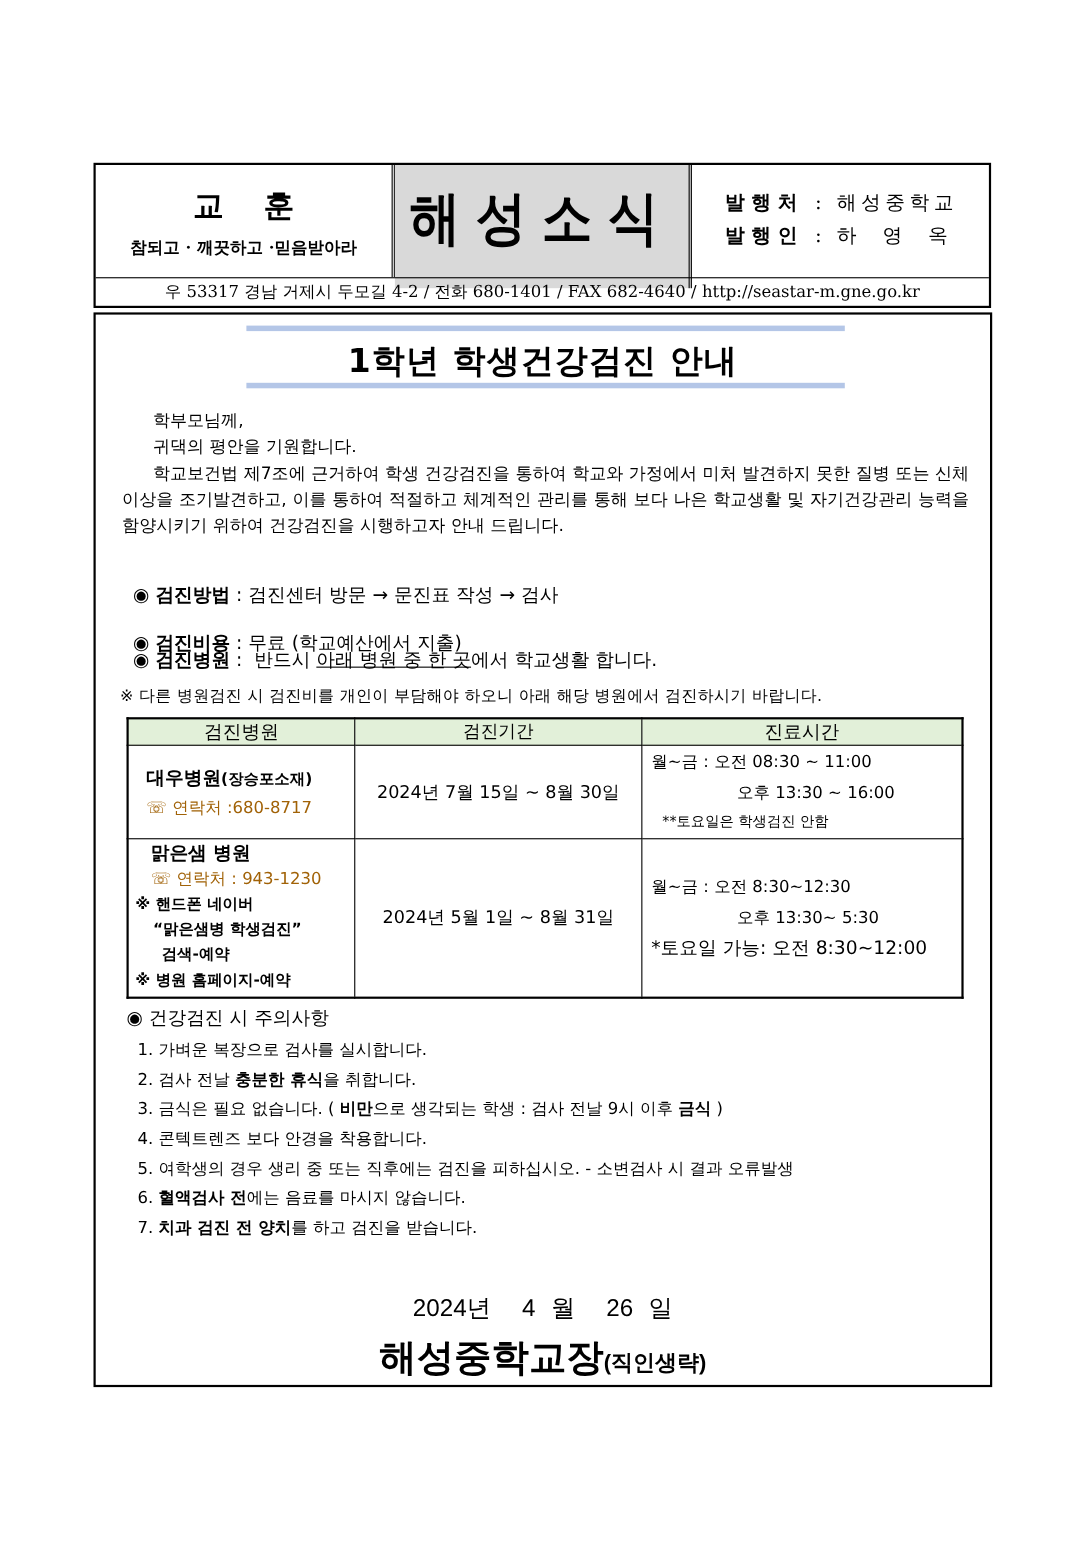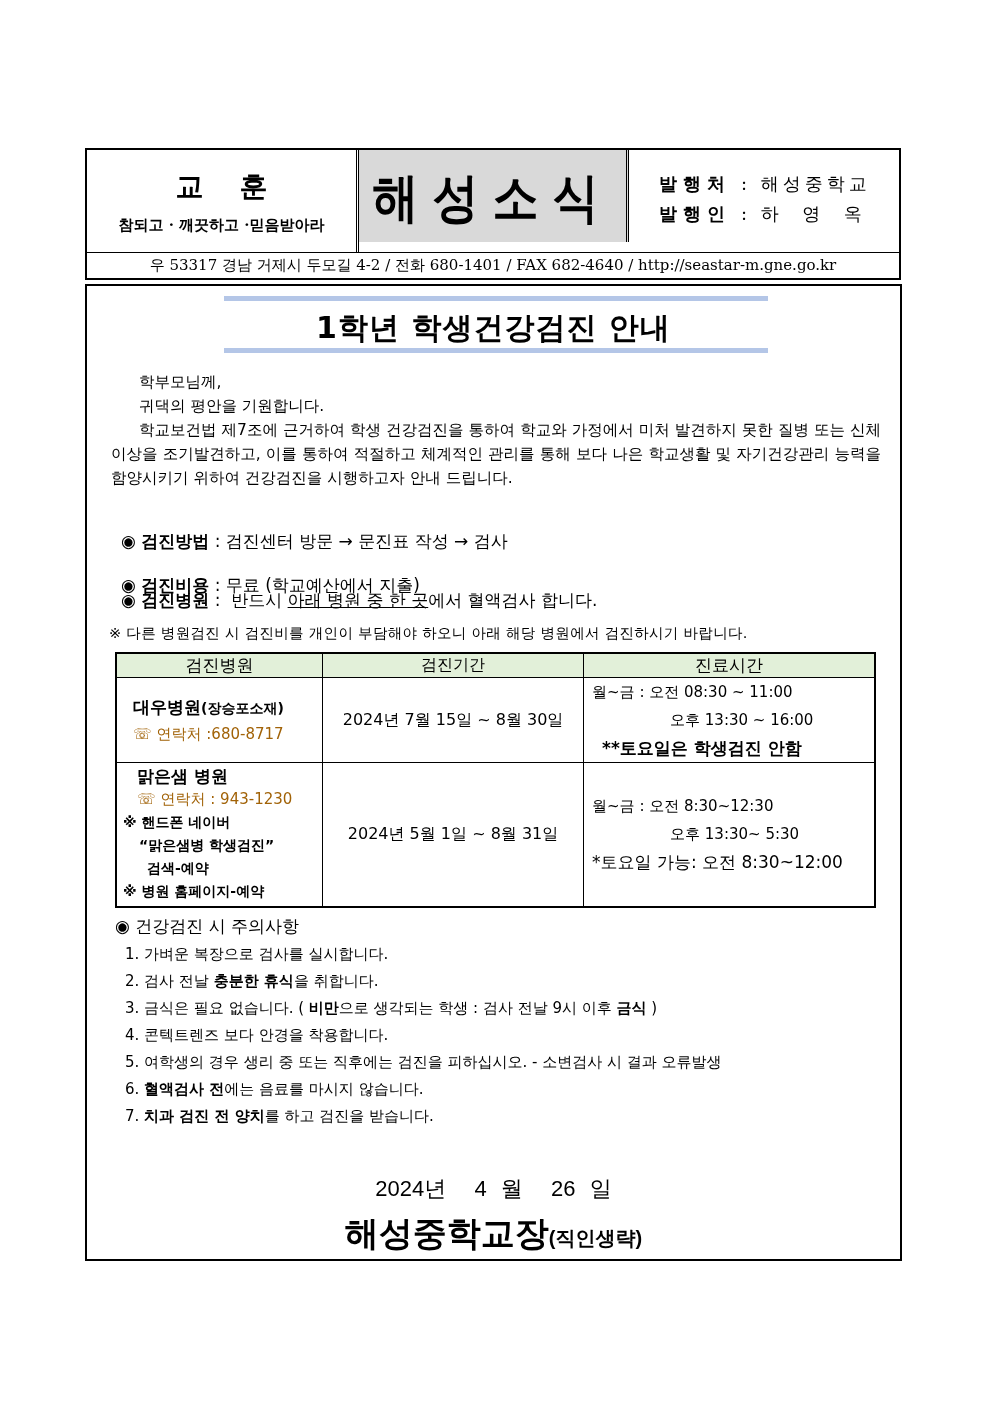--- a/index.html
+++ b/index.html
@@ -4,21 +4,21 @@
 <style>
   html, body { margin:0; padding:0; background:#fff; }
   body { width:992px; height:1403px; position:relative; font-family:"DejaVu Sans", sans-serif; color:#000; }
   .abs { position:absolute; }
 
   
   #header { left:85px; top:148px; width:816px; height:132px; border:2px solid #000; box-sizing:border-box; }
   #motto { left:0; top:0; width:272px; height:102px; border-right:3px double #000; box-sizing:border-box; text-align:center; }
   #motto .t { font-family:"DejaVu Serif", serif; font-weight:bold; font-size:28px; letter-spacing:36px; margin-top:18px; padding-left:36px; }
   #motto .s { font-family:"DejaVu Serif", serif; font-weight:bold; font-size:15px; margin-top:10px; letter-spacing:0px; }
-  #newsname { left:272px; top:0; width:270px; height:92px; background:#d9d9d9; border-right:3px double #000; box-sizing:border-box; text-align:center; }
+  #newsname { left:272px; top:0; width:270px; height:112px; background:#d9d9d9; border-right:3px double #000; box-sizing:border-box; text-align:center; }
   #newsname span { display:inline-block; font-family:"DejaVu Serif", serif; font-weight:900; font-size:46px; letter-spacing:14px; margin-top:18px; transform:scaleY(1.15); }
   #issuer { left:542px; top:0; width:234px; height:102px; font-family:"DejaVu Serif", serif; font-size:18px; }
   #issuer .row { position:absolute; left:30px; white-space:nowrap; letter-spacing:4px; }
   #issuer .lbl { font-weight:bold; display:inline-block; width:82px; letter-spacing:6px; }
   #addr { left:0; top:102px; width:812px; height:26px; border-top:1px solid #000; box-sizing:border-box; font-family:"DejaVu Serif", serif; font-size:15px; text-align:center; line-height:24px; }
 
   
   #main { left:85px; top:284px; width:817px; height:977px; border:2px solid #000; box-sizing:border-box; }
   .titlebar { left:137px; width:544px; height:5px; background:#b4c6e7; }
   #title { left:0; width:813px; top:22px; text-align:center; font-family:"DejaVu Sans", sans-serif; font-weight:bold; font-size:30px; letter-spacing:1px; }
@@ -92,41 +92,41 @@
     <b>검진방법</b>
     <span>: 검진센터 방문 → 문진표 작성 → 검사</span>
   </div>
   <div class="abs bullet body" style="top:287px;">
     <span>◉</span>
     <b>검진비용</b>
     <span>: 무료 (학교예산에서 지출)</span>
   </div>
   <div class="abs bullet body" style="top:302px;">
     <span>◉</span>
-    <b>검진병원</b><span style="white-space:pre;"> :  반드시 </span><span class="u">아래 병원 중 한 곳</span><span>에서 혈액검사 합니다.</span>
+    <b>검진병원</b><span style="white-space:pre;"> :  반드시 </span><span class="u">아래 병원 중 한 곳</span><span>에서 학교생활 합니다.</span>
   </div>
   <div id="note" class="abs body">※ 다른 병원검진 시 검진비를 개인이 부담해야 하오니 아래 해당 병원에서 검진하시기 바랍니다.</div>
 
   <table id="tbl" class="abs">
     <tbody>
         <tr>
       <th class="c1">검진병원</th>
       <th class="c2">검진기간</th>
       <th class="c3">진료시간</th>
     </tr>
     <tr style="height:80px;">
       <td class="c1" style="padding-left:16px;">
         <div class="hname"><span>대우병원</span><small>(장승포소재)</small></div>
         <div class="contact" style="margin-top:6px;">☏ 연락처 :680-8717</div>
       </td>
       <td class="c2">2024년 7월 15일 ~ 8월 30일</td>
       <td class="c3 hrs" style="padding-left:8px;">
         <div>월~금 : 오전 08:30 ~ 11:00</div>
         <div style="padding-left:78px;">오후 13:30 ~ 16:00</div>
-        <div style="padding-left:10px; font-size:17px; font-weight:bold;">**토요일은 학생검진 안함</div>
+        <div style="padding-left:10px; font-size:13px; font-weight:normal;">**토요일은 학생검진 안함</div>
       </td>
     </tr>
     <tr style="height:144px;">
       <td class="c1" style="padding-left:6px; line-height:23px;">
         <div class="hname" style="padding-left:14px;">맑은샘 병원</div>
         <div class="contact" style="padding-left:14px;">☏ 연락처 : 943-1230</div>
         <div class="bold14">※ 핸드폰 네이버</div>
         <div class="bold14" style="padding-left:16px;">“맑은샘병 학생검진”</div>
         <div class="bold14" style="padding-left:24px;">검색-예약</div>
         <div class="bold14">※ 병원 홈페이지-예약</div>

